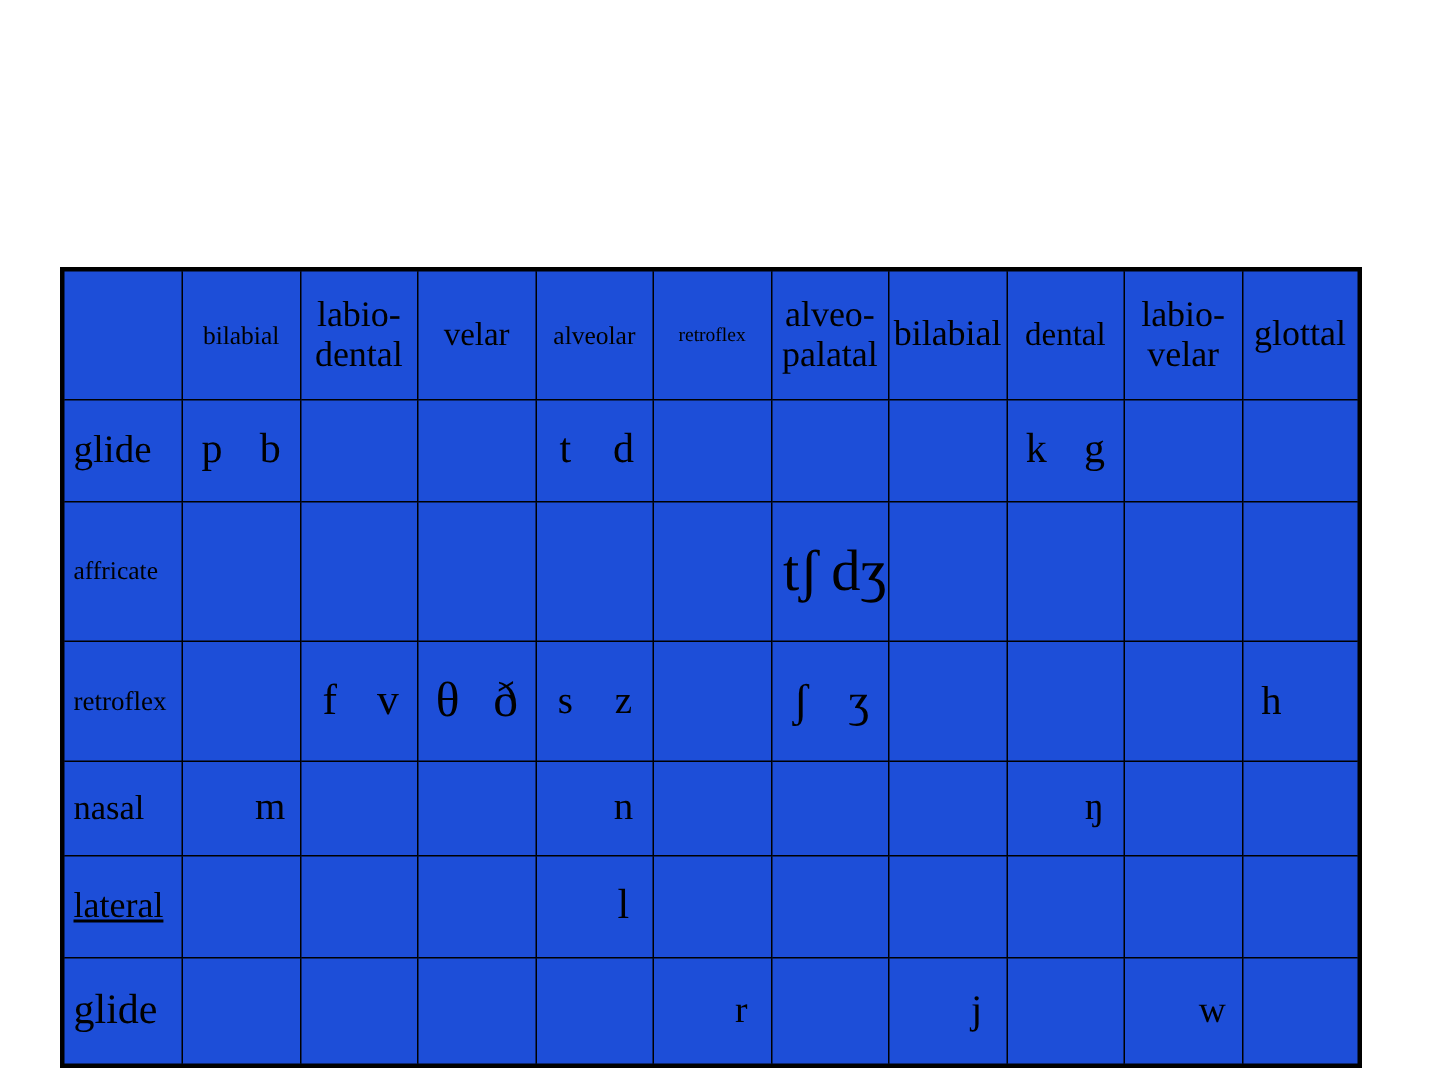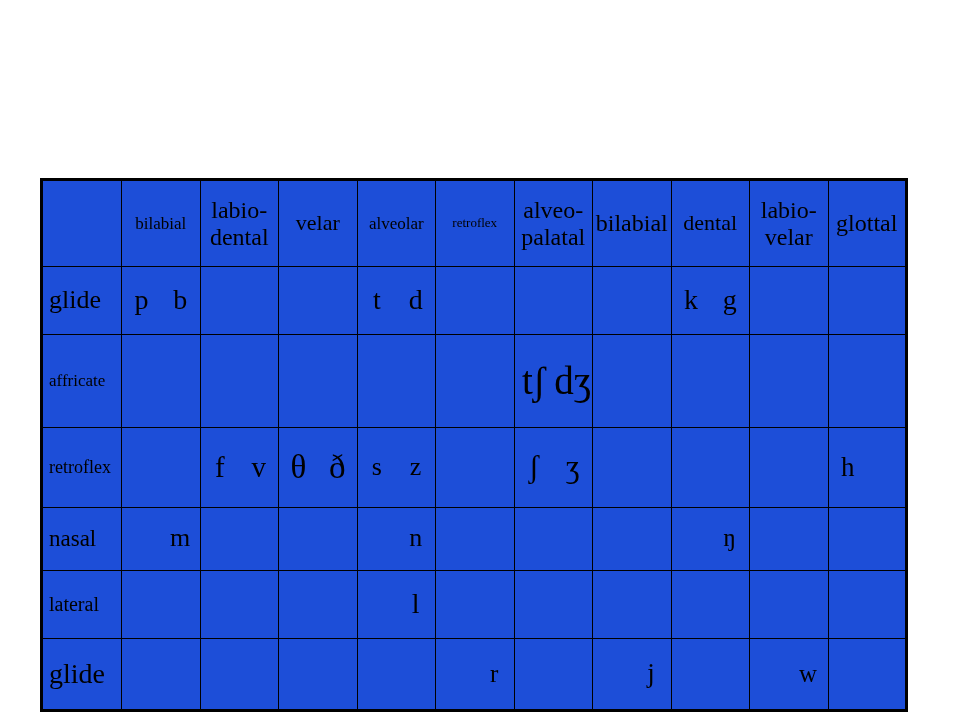--- a/index.html
+++ b/index.html
@@ -55,21 +55,21 @@
   td.h-lg { font-size: 22px; }
   td.rowlbl {
     text-align: left;
     padding-left: 6px;
     font-size: 20px;
   }
   td.lbl-stop      { font-size: 26px; }
   td.lbl-affricate { font-size: 17px; }
   td.lbl-fricative { font-size: 18px; }
   td.lbl-nasal     { font-size: 23px; font-family: Liberation Serif, serif; }
-  td.lbl-lateral   { font-size: 20px; }
+  td.lbl-lateral   { font-size: 24px; text-decoration: underline; }
   td.lbl-glide     { font-size: 28px; }
   td.cell { font-size: 27px; }
   td.s25 { font-size: 25px; }
   td.s26 { font-size: 26px; }
   td.s28 { font-size: 28px; }
   td.s29 { font-size: 29px; }
   td.s30 { font-size: 39px; }
   td.s31 { font-size: 31px; }
   td.s33 { font-size: 33px; }
   .pair { display: flex; width: 100%; }

